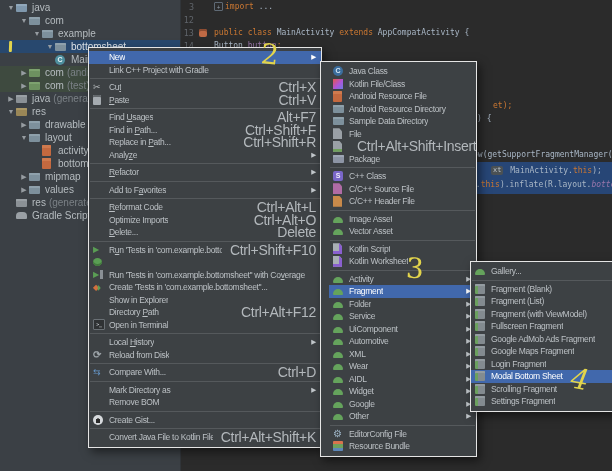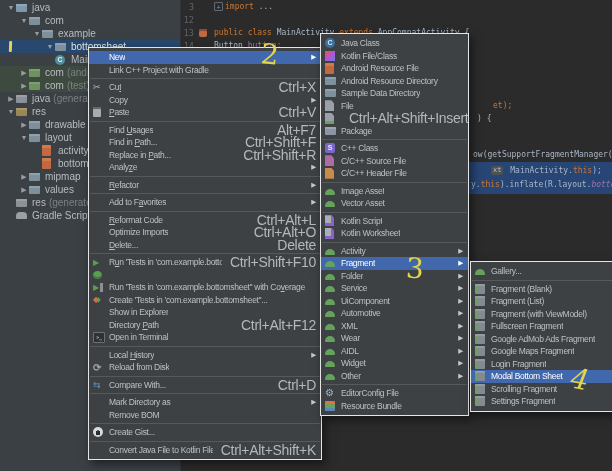--- a/index.html
+++ b/index.html
@@ -63,21 +63,21 @@
                     border-radius:1px;font:bold 5px/9px "DejaVu Sans Mono",monospace;text-align:center;}
   .ic-reload::before{content:"⟳";font-size:10px;font-weight:bold;color:#9fa6ab;}
   .ic-compare::before{content:"⇆";font-size:9px;color:#6596c8;}
   .ic-gist::before{content:"";width:10px;height:10px;border-radius:50%;
                     background:radial-gradient(circle at 50% 58%,#2b2b2b 0 30%,#d7dadd 32%);}
 
   
   .menu{position:absolute;background:#3d4144;border:1px solid #e5e5e5;box-shadow:3px 4px 9px rgba(0,0,0,.5);
         padding:3px 0;overflow:hidden;}
   #menu-main{left:88px;top:47px;width:232px;z-index:5;}
-  #menu-new{left:320px;top:33px;width:147px;z-index:6;}
+  #menu-new{left:320px;top:61px;width:147px;z-index:6;padding-left:8px;}
   #menu-fragment{left:470px;top:261px;width:150px;z-index:7;}
   .mrow{display:flex;align-items:center;height:12.5px;padding:0 5px 0 4px;font-size:8.5px;letter-spacing:-0.3px;
         color:#bcc1c5;white-space:nowrap;overflow:hidden;}
   .mrow.sel{background:#4168ac;color:#fff;}
   .mrow .lbl{overflow:hidden;}
   .mrow u{text-decoration:underline;}
   .sc{margin-left:auto;padding-left:8px;flex:0 0 auto;font-size:14px;color:#b3b8bc;}
   .arr{margin-left:auto;padding-left:6px;flex:0 0 auto;font-size:6.5px;color:#c2c7cb;}
   .mrow.sel .arr{color:#fff;}
   .msep{height:1px;background:#55595c;margin:2px 1px;}
@@ -241,25 +241,20 @@
         <span class="ic"></span>
         <span class="lbl">Link C++ Project with Gradle</span>
       </div>
       <div class="msep"></div>
       <div class="mrow">
         <span class="ic ic-scissors"></span>
         <span class="lbl">Cu<u>t</u></span>
         <span class="sc">Ctrl+X</span>
       </div>
       <div class="mrow">
-        <span class="ic"></span>
-        <span class="lbl">Copy</span>
-        <span class="arr">▶</span>
-      </div>
-      <div class="mrow">
         <span class="ic ic-paste"></span>
         <span class="lbl"><u>P</u>aste</span>
         <span class="sc">Ctrl+V</span>
       </div>
       <div class="msep"></div>
       <div class="mrow">
         <span class="ic"></span>
         <span class="lbl">Find <u>U</u>sages</span>
         <span class="sc">Alt+F7</span>
       </div>
@@ -481,20 +476,25 @@
         <span class="arr">▶</span>
       </div>
       <div class="mrow">
         <span class="ic ic-android"></span>
         <span class="lbl">AIDL</span>
         <span class="arr">▶</span>
       </div>
       <div class="mrow">
         <span class="ic ic-android"></span>
         <span class="lbl">Widget</span>
+        <span class="arr">▶</span>
+      </div>
+      <div class="mrow">
+        <span class="ic ic-android"></span>
+        <span class="lbl">Google</span>
         <span class="arr">▶</span>
       </div>
       <div class="mrow">
         <span class="ic ic-android"></span>
         <span class="lbl">Other</span>
         <span class="arr">▶</span>
       </div>
       <div class="msep"></div>
       <div class="mrow">
         <span class="ic ic-gear"></span>

